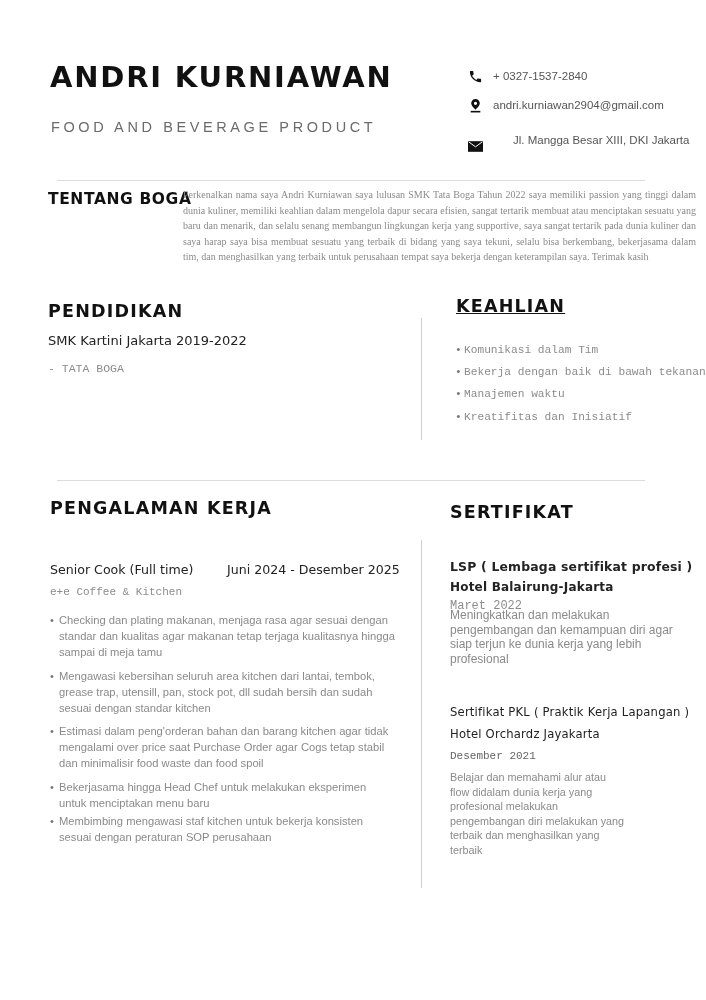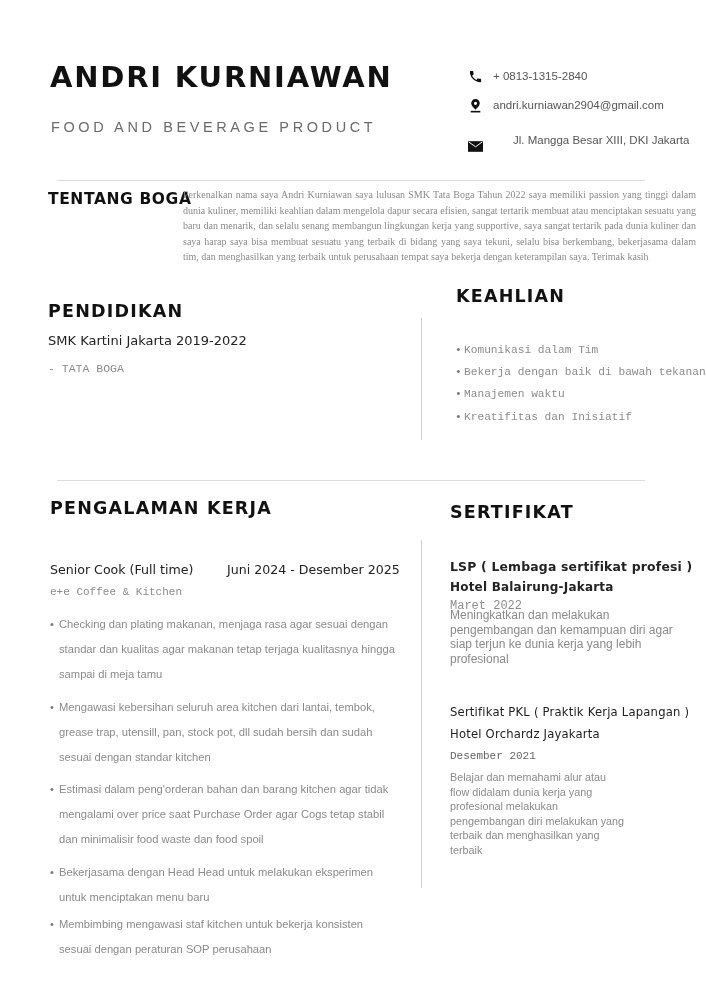--- a/index.html
+++ b/index.html
@@ -13,39 +13,39 @@
     .hr { height: 1px; background: #dcdcdc; }
     .vr { width: 1px; background: #cfcfcf; }
     .h2 { font-size: 17.5px; font-weight: bold; letter-spacing: 1.2px; color: #111; white-space: nowrap; }
     .about-text { left: 183px; top: 187px; width: 513px; font-family: Liberation Serif, serif; font-size: 10px; line-height: 15.6px; color: #8a8a8a; text-align: justify; }
     .sub-dark { font-size: 13px; color: #222; white-space: nowrap; }
     .muted { font-family: Liberation Mono, monospace; color: #8c8c8c; font-size: 11.5px; }
     .skills li { margin: 0 0 7.5px 0; }
     ul.bullets { list-style: none; margin: 0; padding: 0; }
     ul.bullets li { position: relative; padding-left: 9px; }
     ul.bullets li::before { content: "•"; position: absolute; left: 0; top: 0; color: #777; }
-    .exp-list { left: 50px; top: 612px; width: 345px; font-family: "Liberation Sans", sans-serif; font-size: 11.2px; line-height: 25px; color: #8a8a8a; }
+    .exp-list { left: 50px; top: 612px; width: 345px; font-family: "Liberation Sans", sans-serif; font-size: 11.2px; line-height: 16px; color: #8a8a8a; }
     .exp-list li { margin-bottom: 7.6px; }
     .cert-title { font-size: 12.4px; color: #222; white-space: nowrap; letter-spacing: 0.2px; }
     .cert-title.bold { font-weight: bold; }
     .cert-desc { font-family: "Liberation Sans", sans-serif; color: #8a8a8a; }
   </style>
 </head>
 <body>
 
 <div class="abs name">ANDRI KURNIAWAN</div>
 <div class="abs role">FOOD AND BEVERAGE PRODUCT</div>
 
 <div class="abs contact-row" style="top:68px;">
   <span class="ico">
     <svg width="15" height="15" viewBox="0 0 24 24">
         <path fill="#111" d="M6.6 10.8c1.4 2.8 3.8 5.1 6.6 6.6l2.2-2.2c.3-.3.7-.4 1-.2 1.1.4 2.3.6 3.6.6.6 0 1 .4 1 1V20c0 .6-.4 1-1 1C10.6 21 3 13.4 3 4c0-.6.4-1 1-1h3.5c.6 0 1 .4 1 1 0 1.3.2 2.5.6 3.6.1.3 0 .7-.2 1L6.6 10.8z"></path>
       </svg>
   </span>
-  <span class="txt">+ 0813-1315-2840</span>
+  <span class="txt">+ 0327-1537-2840</span>
 </div>
 <div class="abs contact-row" style="top:97px;">
   <span class="ico">
     <svg width="13" height="15" viewBox="0 0 24 28">
         <path fill="#111" d="M12 2a8 8 0 0 0-8 8c0 5 8 12 8 12s8-7 8-12a8 8 0 0 0-8-8zm0 11a3 3 0 1 1 0-6 3 3 0 0 1 0 6z"></path>
         <rect x="3" y="24" width="18" height="3" fill="#111"></rect>
       </svg>
   </span>
   <span class="txt">andri.kurniawan2904@gmail.com</span>
 </div>
@@ -62,39 +62,39 @@
 <div class="abs hr" style="left:57px; top:180px; width:588px;"></div>
 
 <div class="abs h2" style="left:48px; top:190px; font-size:15.5px; letter-spacing:0.6px;">TENTANG BOGA</div>
 <div class="abs about-text">Perkenalkan nama saya Andri Kurniawan saya lulusan SMK Tata Boga Tahun 2022 saya memiliki passion yang tinggi dalam dunia kuliner, memiliki keahlian dalam mengelola dapur secara efisien, sangat tertarik membuat atau menciptakan sesuatu yang baru dan menarik, dan selalu senang membangun lingkungan kerja yang supportive, saya sangat tertarik pada dunia kuliner dan saya harap saya bisa membuat sesuatu yang terbaik di bidang yang saya tekuni, selalu bisa berkembang, bekerjasama dalam tim, dan menghasilkan yang terbaik untuk perusahaan tempat saya bekerja dengan keterampilan saya. Terimak kasih</div>
 
 <div class="abs h2" style="left:48px; top:301px;">PENDIDIKAN</div>
 <div class="abs sub-dark" style="left:48px; top:333px;">SMK Kartini Jakarta 2019-2022</div>
 <div class="abs muted" style="left:48px; top:362px; font-size:11.5px;">- TATA BOGA</div>
 
 <div class="abs vr" style="left:421px; top:318px; height:122px;"></div>
-<div class="abs h2" style="left:456px; top:286px;">KEAHLIAN</div>
+<div class="abs h2" style="left:456px; top:296px;text-decoration:underline;">KEAHLIAN</div>
 <ul class="abs bullets skills muted" style="left:455px; top:343px; font-size:11.2px; line-height:14.7px;">
   <li>Komunikasi dalam Tim</li>
   <li>Bekerja dengan baik di bawah tekanan</li>
   <li>Manajemen waktu</li>
   <li>Kreatifitas dan Inisiatif</li>
 </ul>
 
 <div class="abs hr" style="left:57px; top:480px; width:588px;"></div>
 
 <div class="abs h2" style="left:50px; top:498px;">PENGALAMAN KERJA</div>
 <div class="abs sub-dark" style="left:50px; top:562px; font-size:12.6px;">Senior Cook (Full time)</div>
 <div class="abs sub-dark" style="left:227px; top:562px; font-size:12.6px;">Juni 2024 - Desember 2025</div>
 <div class="abs muted" style="left:50px; top:586px; font-size:11px;">e+e Coffee &amp; Kitchen</div>
 <ul class="abs bullets exp-list">
   <li>Checking dan plating makanan, menjaga rasa agar sesuai dengan standar dan kualitas agar makanan tetap terjaga kualitasnya hingga sampai di meja tamu</li>
   <li>Mengawasi kebersihan seluruh area kitchen dari lantai, tembok, grease trap, utensill, pan, stock pot, dll sudah bersih dan sudah sesuai dengan standar kitchen</li>
   <li>Estimasi dalam peng'orderan bahan dan barang kitchen agar tidak mengalami over price saat Purchase Order agar Cogs tetap stabil dan minimalisir food waste dan food spoil</li>
-  <li style="margin-bottom:2px;">Bekerjasama dengan Head Head untuk melakukan eksperimen untuk menciptakan menu baru</li>
+  <li style="margin-bottom:2px;">Bekerjasama hingga Head Chef untuk melakukan eksperimen untuk menciptakan menu baru</li>
   <li>Membimbing mengawasi staf kitchen untuk bekerja konsisten sesuai dengan peraturan SOP perusahaan</li>
 </ul>
 
 <div class="abs vr" style="left:421px; top:540px; height:348px;"></div>
 <div class="abs h2" style="left:450px; top:502px;">SERTIFIKAT</div>
 
 <div class="abs cert-title bold" style="left:450px; top:559px;">LSP ( Lembaga sertifikat profesi )</div>
 <div class="abs cert-title" style="left:450px; top:580px; font-weight:bold; font-size:12px;">Hotel Balairung-Jakarta</div>
 <div class="abs muted" style="left:450px; top:599px; font-size:12px;">Maret 2022</div>
 <div class="abs cert-desc" style="left:450px; top:608px; width:245px; font-size:12px; line-height:14.5px;">Meningkatkan dan melakukan pengembangan dan kemampuan diri agar siap terjun ke dunia kerja yang lebih profesional</div>

